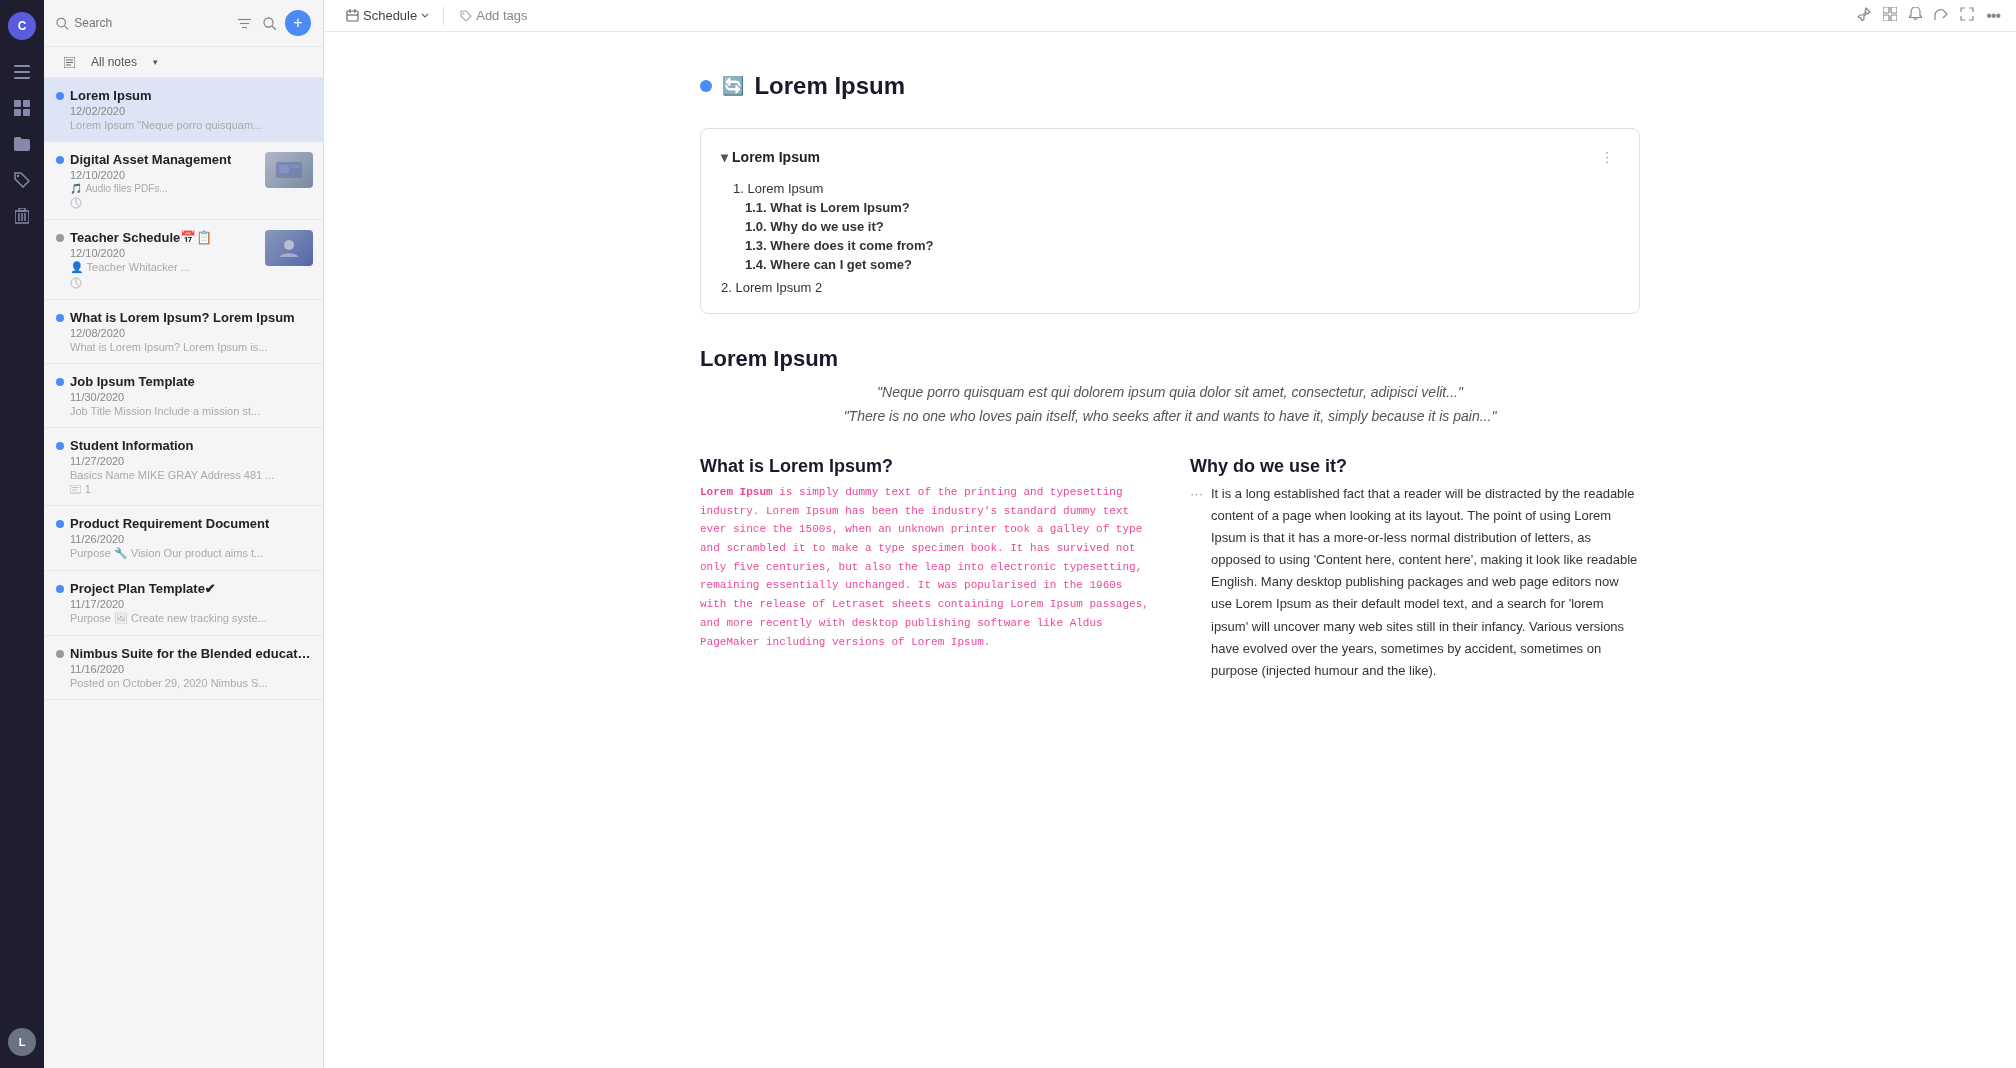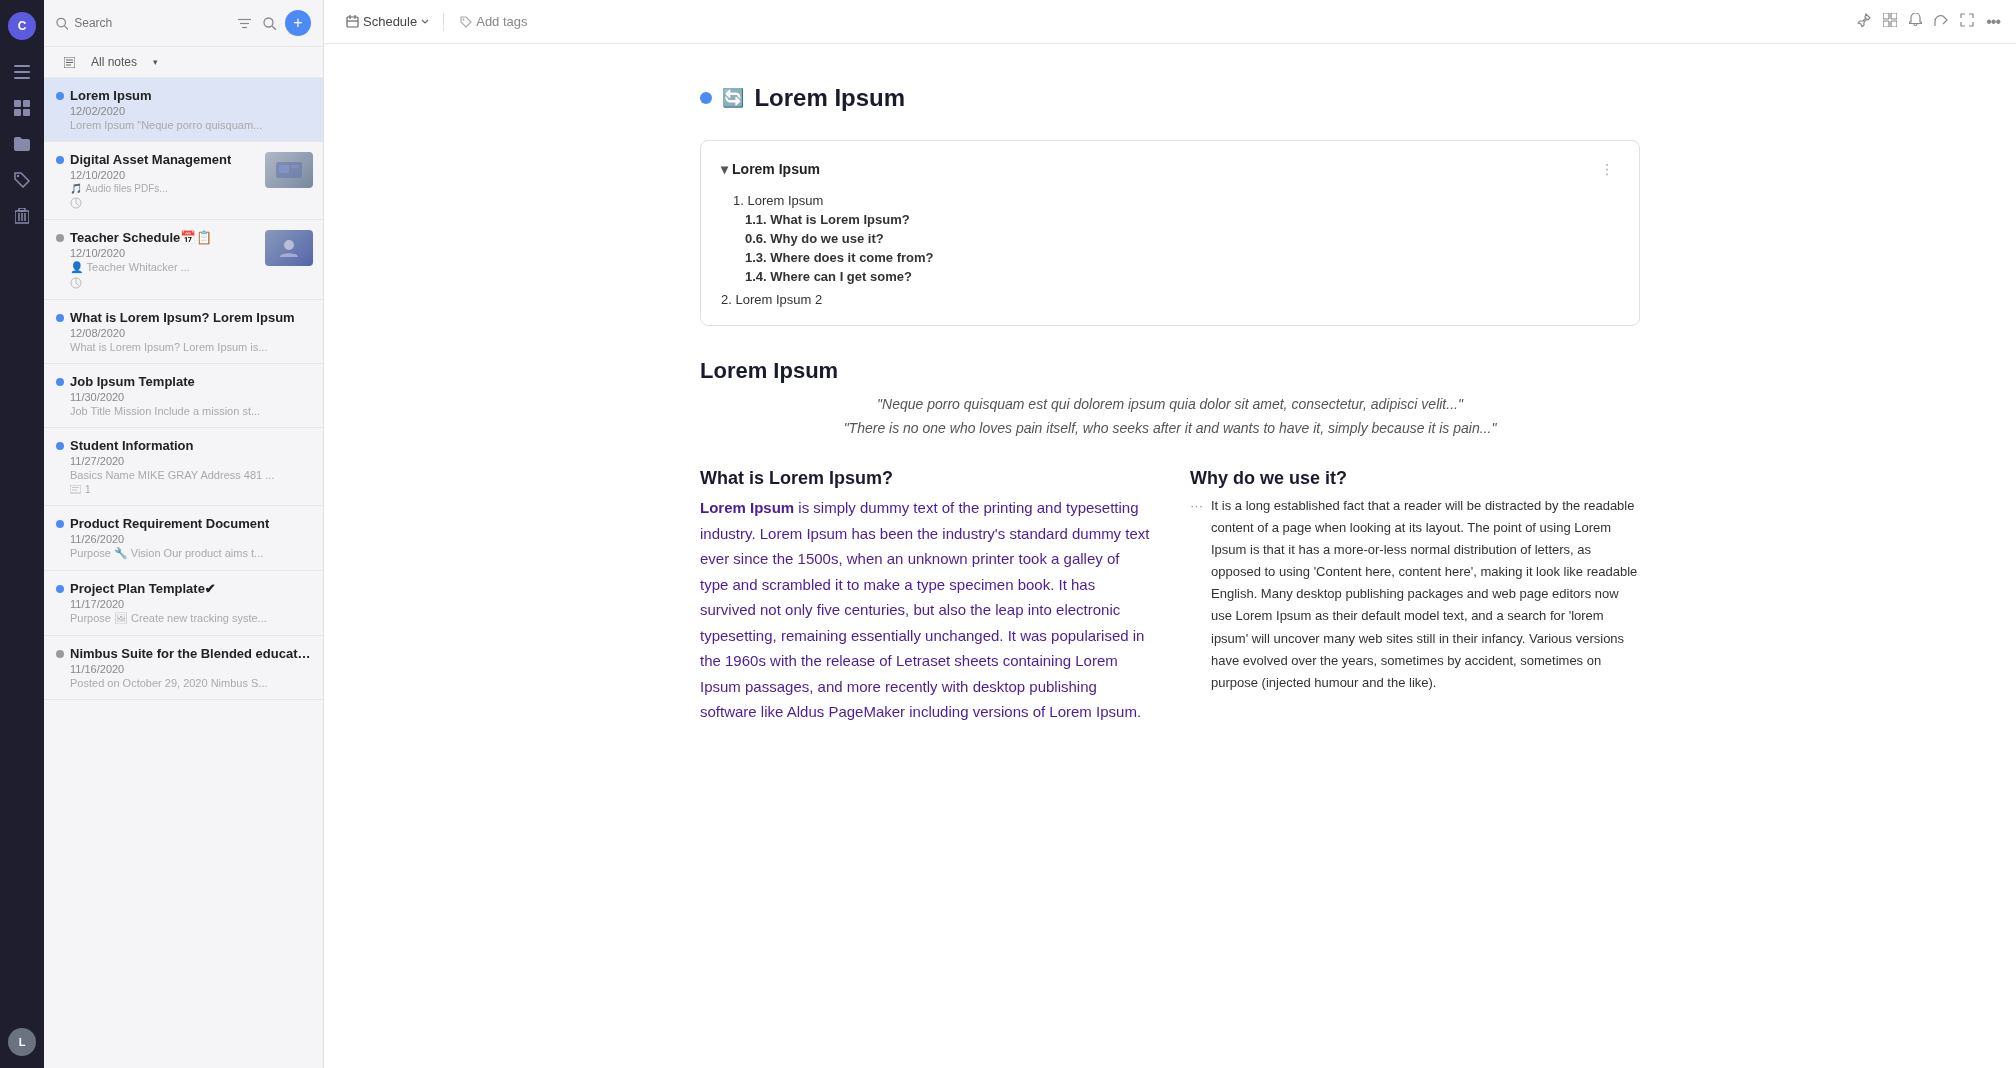--- a/index.html
+++ b/index.html
@@ -187,21 +187,21 @@
 
     
     .main-content {
       flex: 1;
       display: flex;
       flex-direction: column;
       background: #fff;
       overflow: hidden;
     }
     .toolbar {
-      height: 44px;
+      height: 32px;
       display: flex;
       align-items: center;
       padding: 0 16px;
       border-bottom: 1px solid #e8e8e8;
       gap: 8px;
       background: #fff;
     }
     .toolbar-schedule {
       display: flex;
       align-items: center;
@@ -332,23 +332,24 @@
       gap: 40px;
       margin-top: 16px;
     }
     .col-title {
       font-size: 18px;
       font-weight: 700;
       color: #1a1a2e;
       margin-bottom: 6px;
     }
     .col-body {
-      font-size: 15px;
-      color: #4c1d95;
+      font-size: 11px;
+      color: #ec4899;
       line-height: 1.7;
+      font-family: Liberation Mono, monospace;
     }
     .col-body strong { font-weight: 700; }
     .col-body-right {
       font-size: 13px;
       color: #333;
       line-height: 1.7;
       display: flex;
       gap: 4px;
     }
     .col-body-right .ellipsis {
@@ -639,21 +640,21 @@
     <div class="toc-box">
       <div class="toc-header">
         <div class="toc-title">
           <span style="color:#555;">▾</span>
           <span>Lorem Ipsum</span>
         </div>
         <div class="toc-menu-btn">⋮</div>
       </div>
       <div class="toc-item lvl1">1. Lorem Ipsum</div>
       <div class="toc-item lvl2">1.1. What is Lorem Ipsum?</div>
-      <div class="toc-item lvl2">0.6. Why do we use it?</div>
+      <div class="toc-item lvl2">1.0. Why do we use it?</div>
       <div class="toc-item lvl2">1.3. Where does it come from?</div>
       <div class="toc-item lvl2">1.4. Where can I get some?</div>
       <div class="toc-item lvl1-b">2. Lorem Ipsum 2</div>
     </div>
 
     <h2 class="section-title">Lorem Ipsum</h2>
 
     <p class="quote-text">"Neque porro quisquam est qui dolorem ipsum quia dolor sit amet, consectetur, adipisci velit..."</p>
     <p class="quote-text2">"There is no one who loves pain itself, who seeks after it and wants to have it, simply because it is pain..."</p>
 

